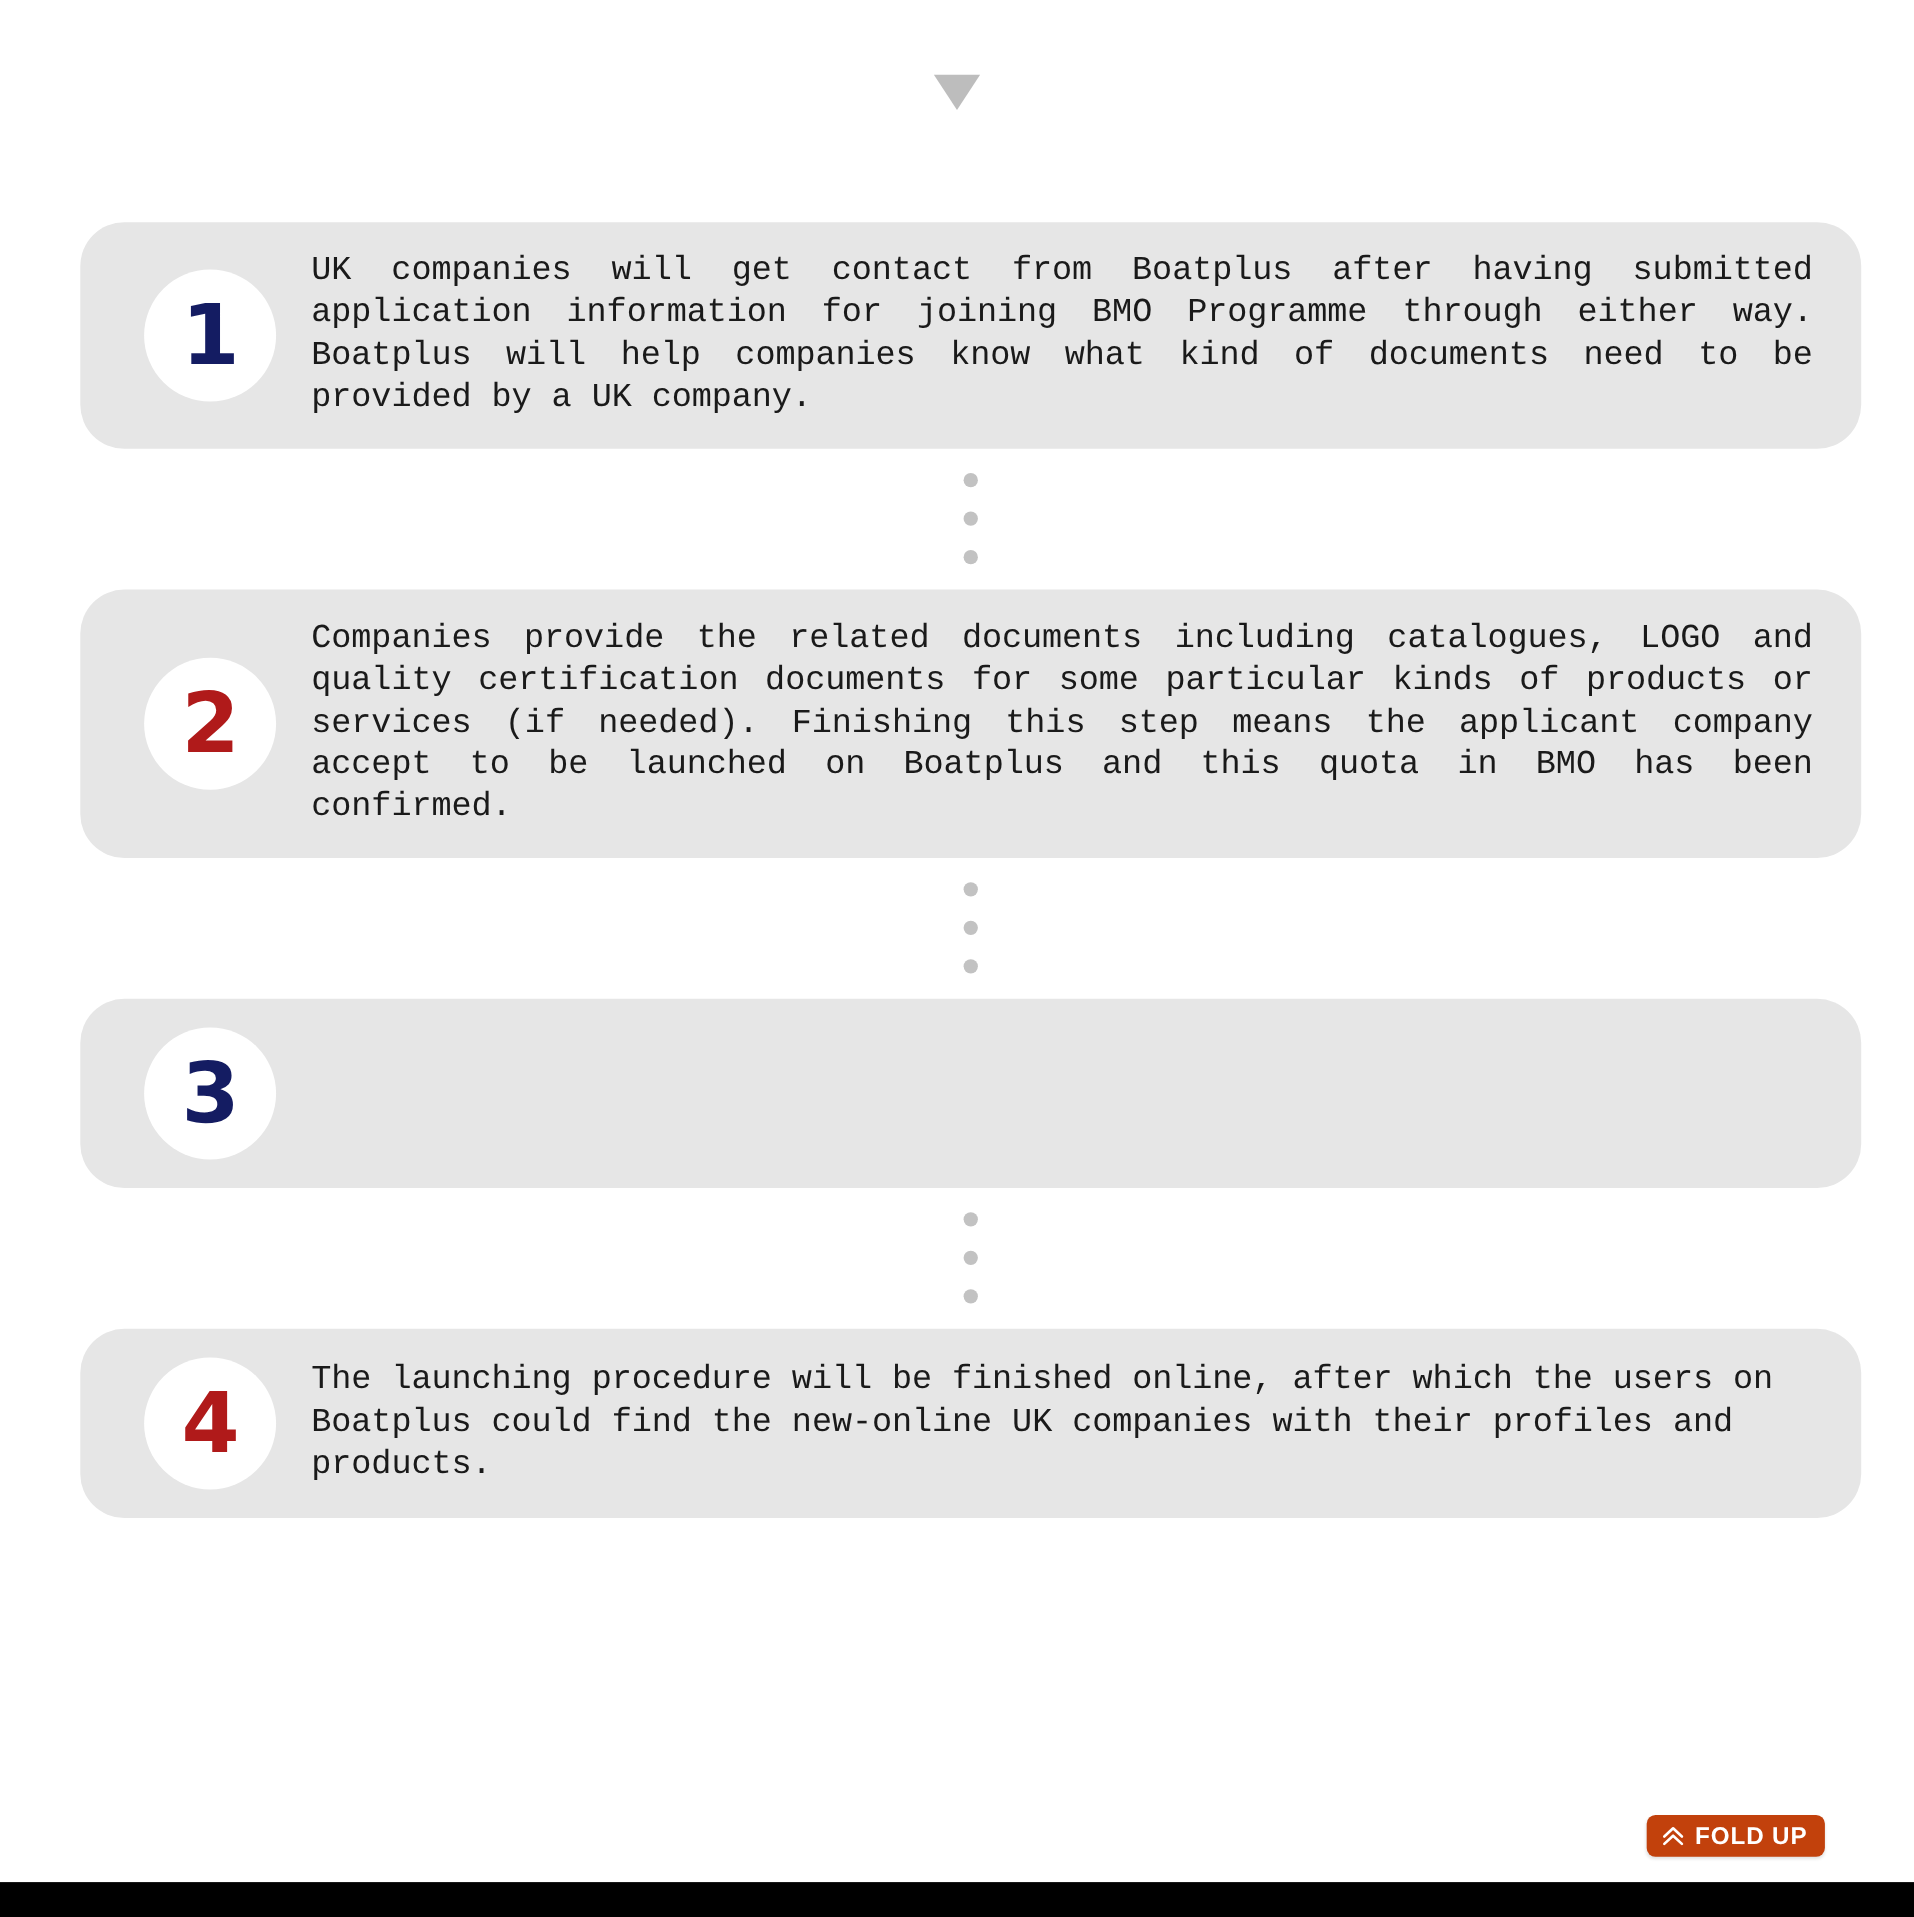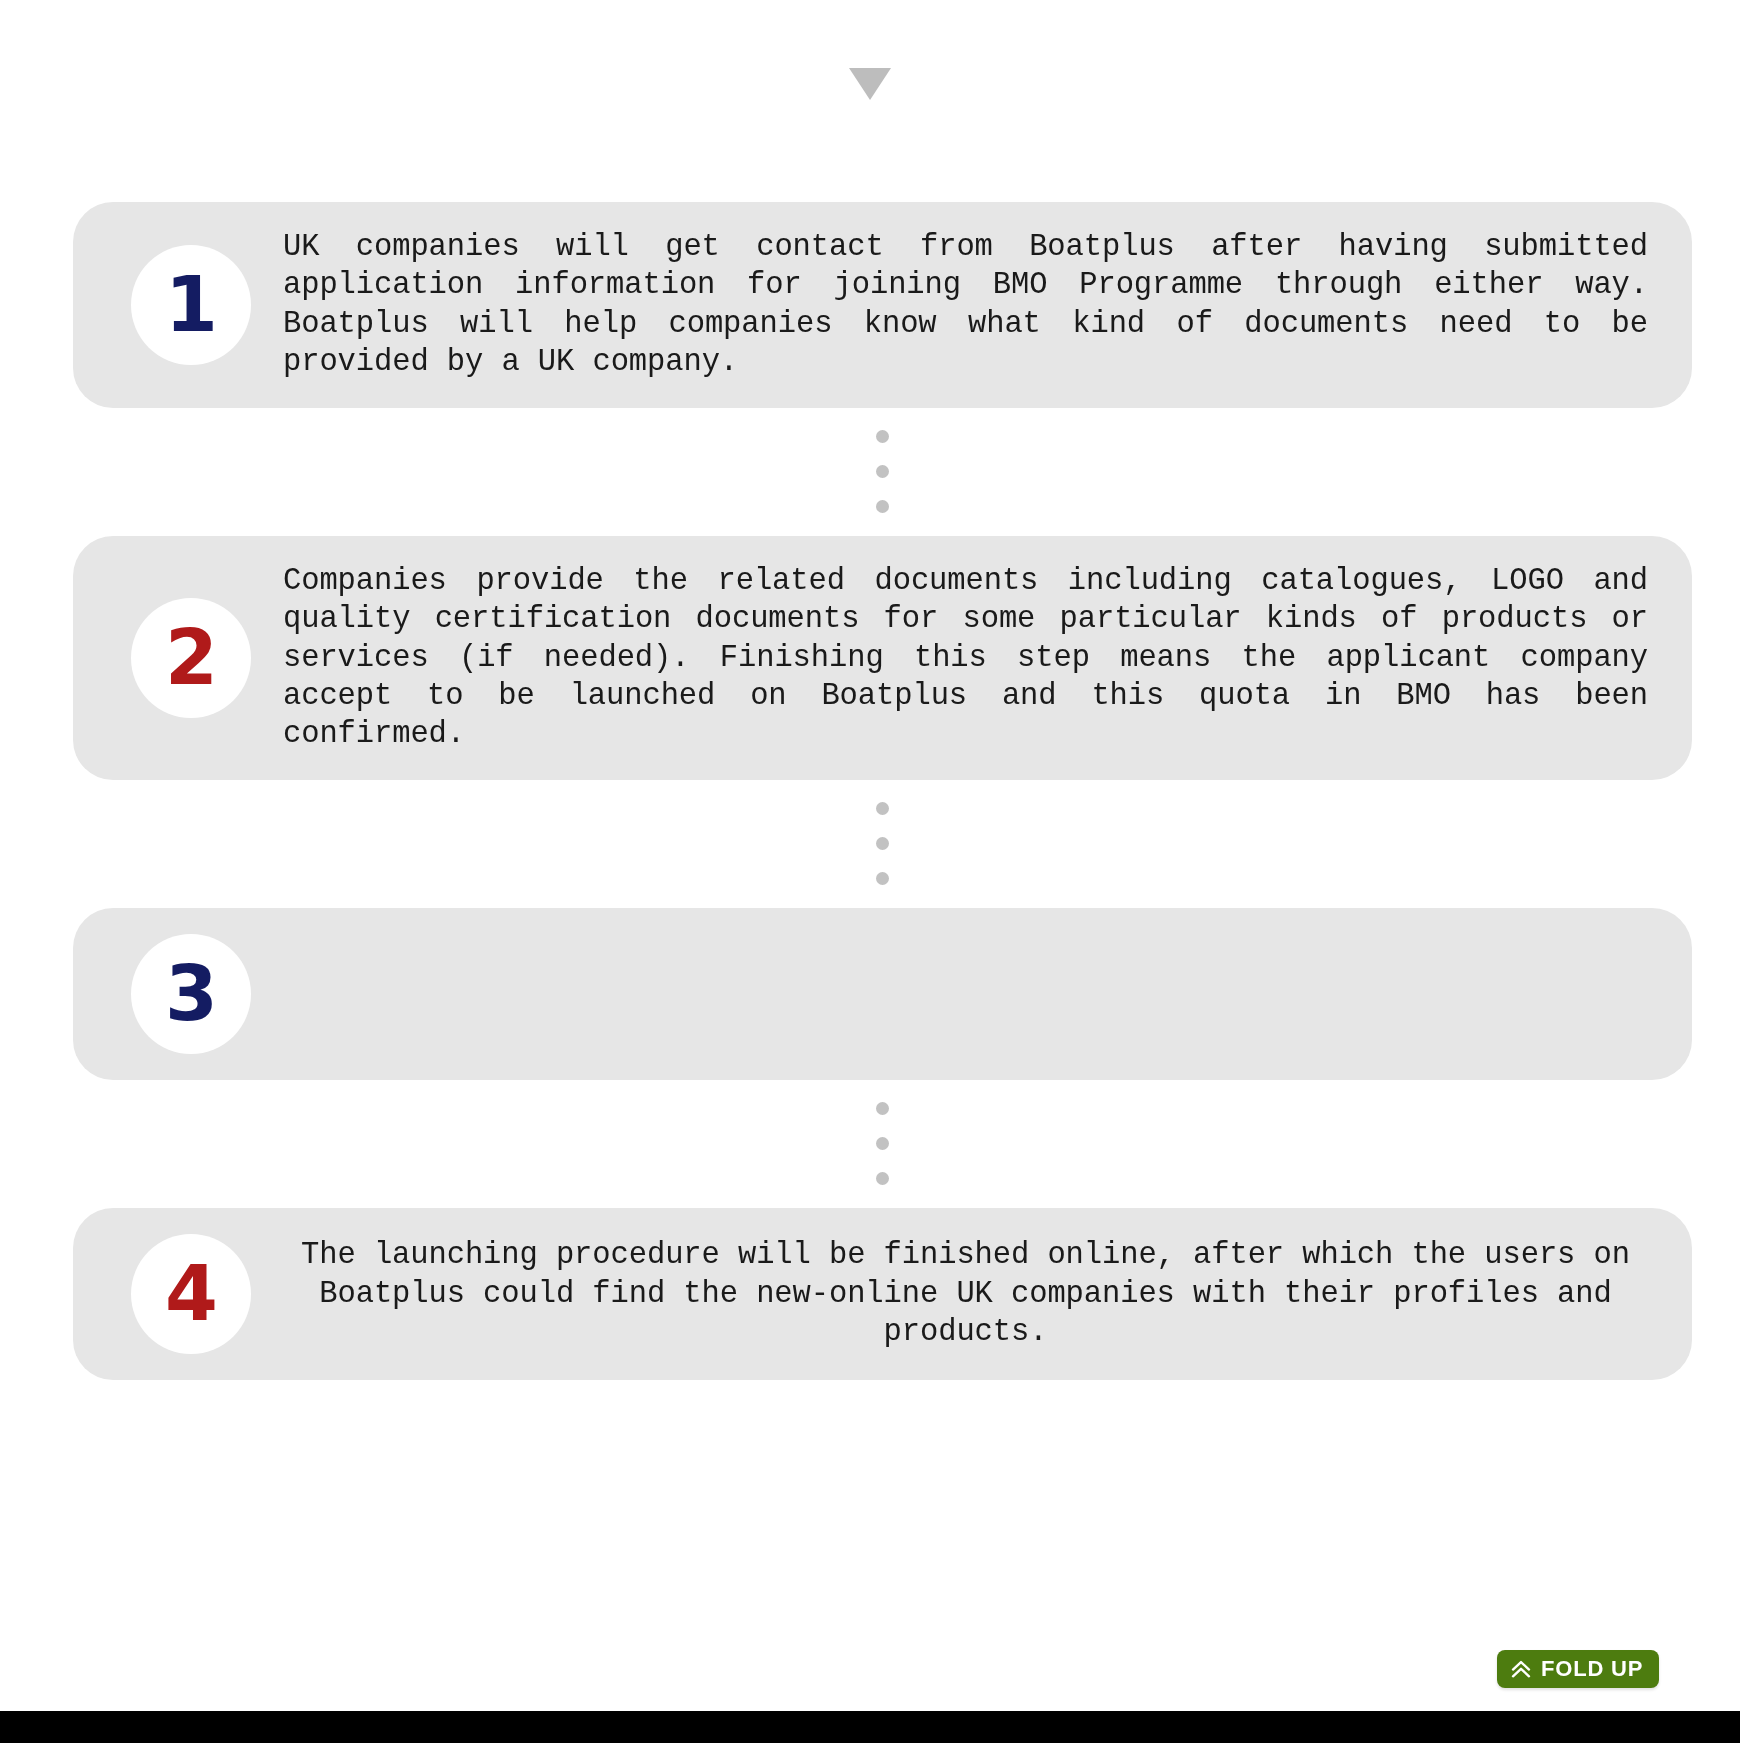--- a/index.html
+++ b/index.html
@@ -84,21 +84,21 @@
     flex: 1 1 auto;
     font-size: 30.5px;
     line-height: 1.26;
     color: #1a1a1a;
     text-align: justify;
     text-justify: inter-word;
     letter-spacing: -0.1px;
     white-space: pre-wrap;
     font-family: Liberation Mono, monospace;
   }
-  .card-text.no-justify { text-align: center; }
+  .card-text.no-justify { text-align: left; }
 
   
   .connector {
     height: 128px;
     display: flex;
     flex-direction: column;
     align-items: center;
     justify-content: center;
     gap: 22px;
   }
@@ -112,21 +112,21 @@
   
   .fold-up {
     position: absolute;
     left: 1497px;
     top: 1650px;
     height: 38px;
     display: inline-flex;
     align-items: center;
     gap: 9px;
     padding: 0 16px 0 13px;
-    background: #4d7c0f;
+    background: #c2410c;
     border-radius: 8px;
     box-shadow: 0 2px 3px rgba(0,0,0,0.12);
     cursor: pointer;
   }
   .fold-up .chev {
     display: block;
     width: 22px;
     height: 20px;
     flex: 0 0 auto;
   }

